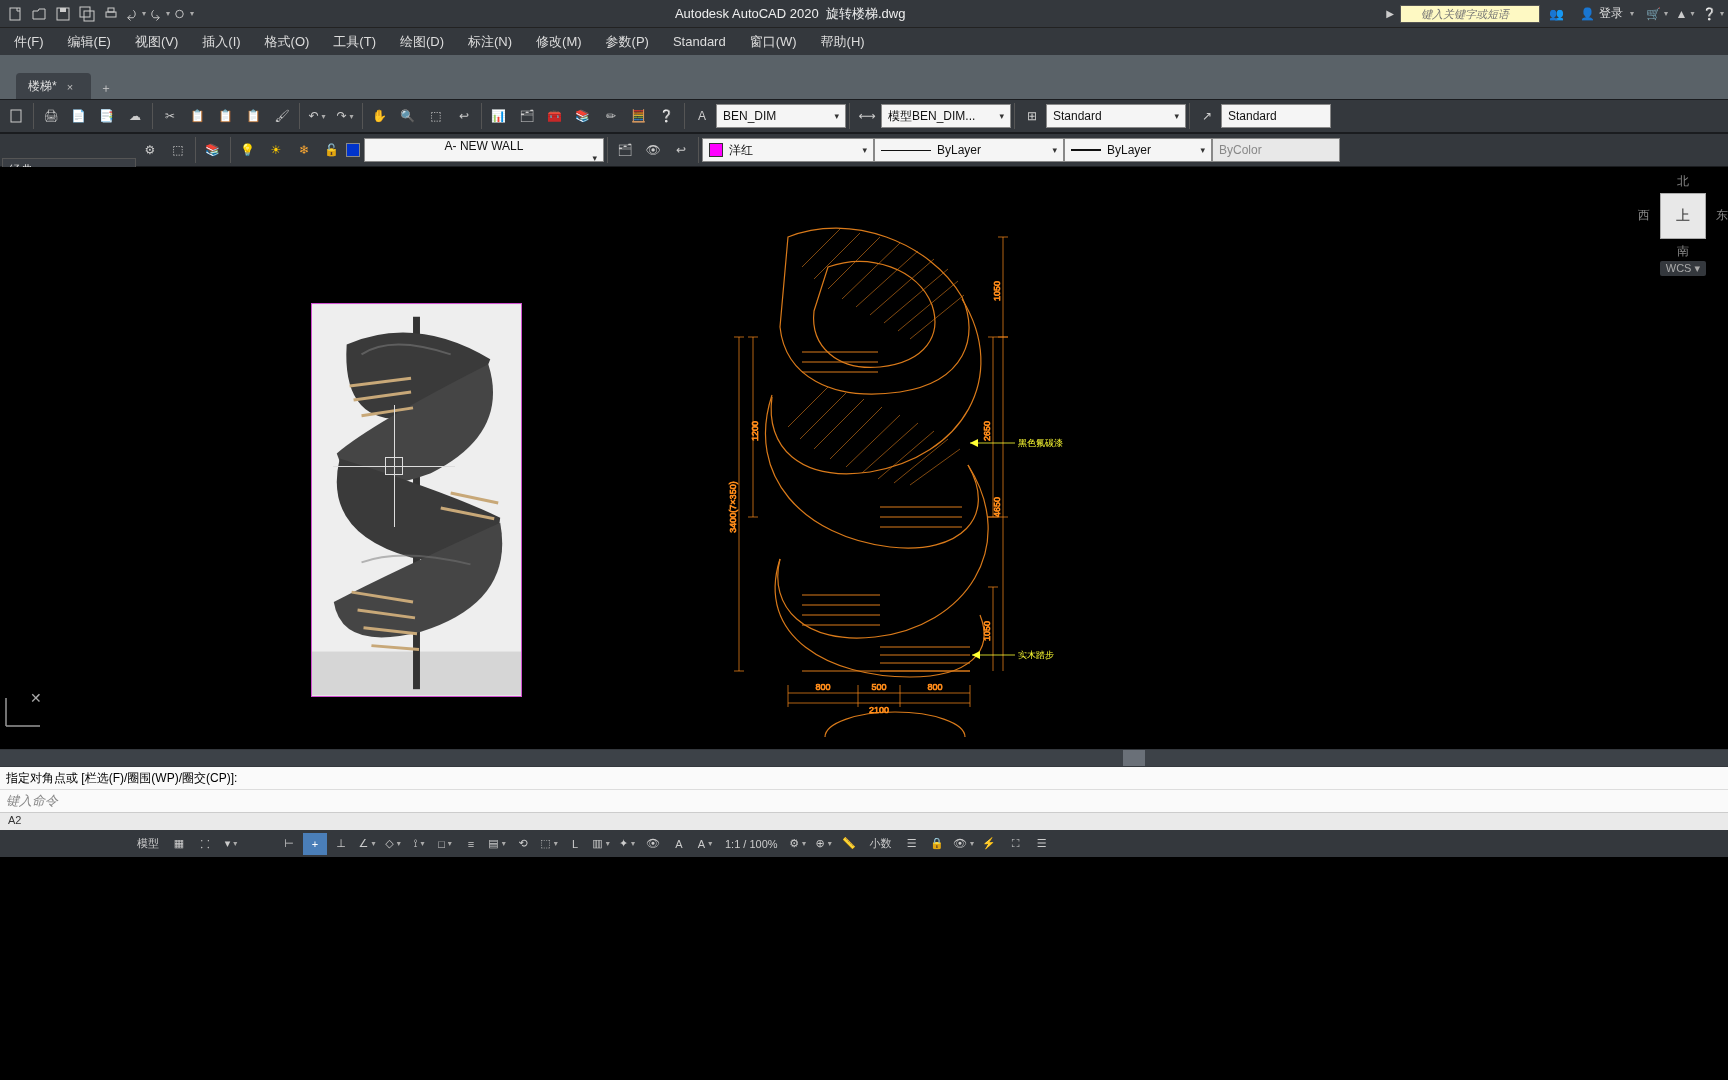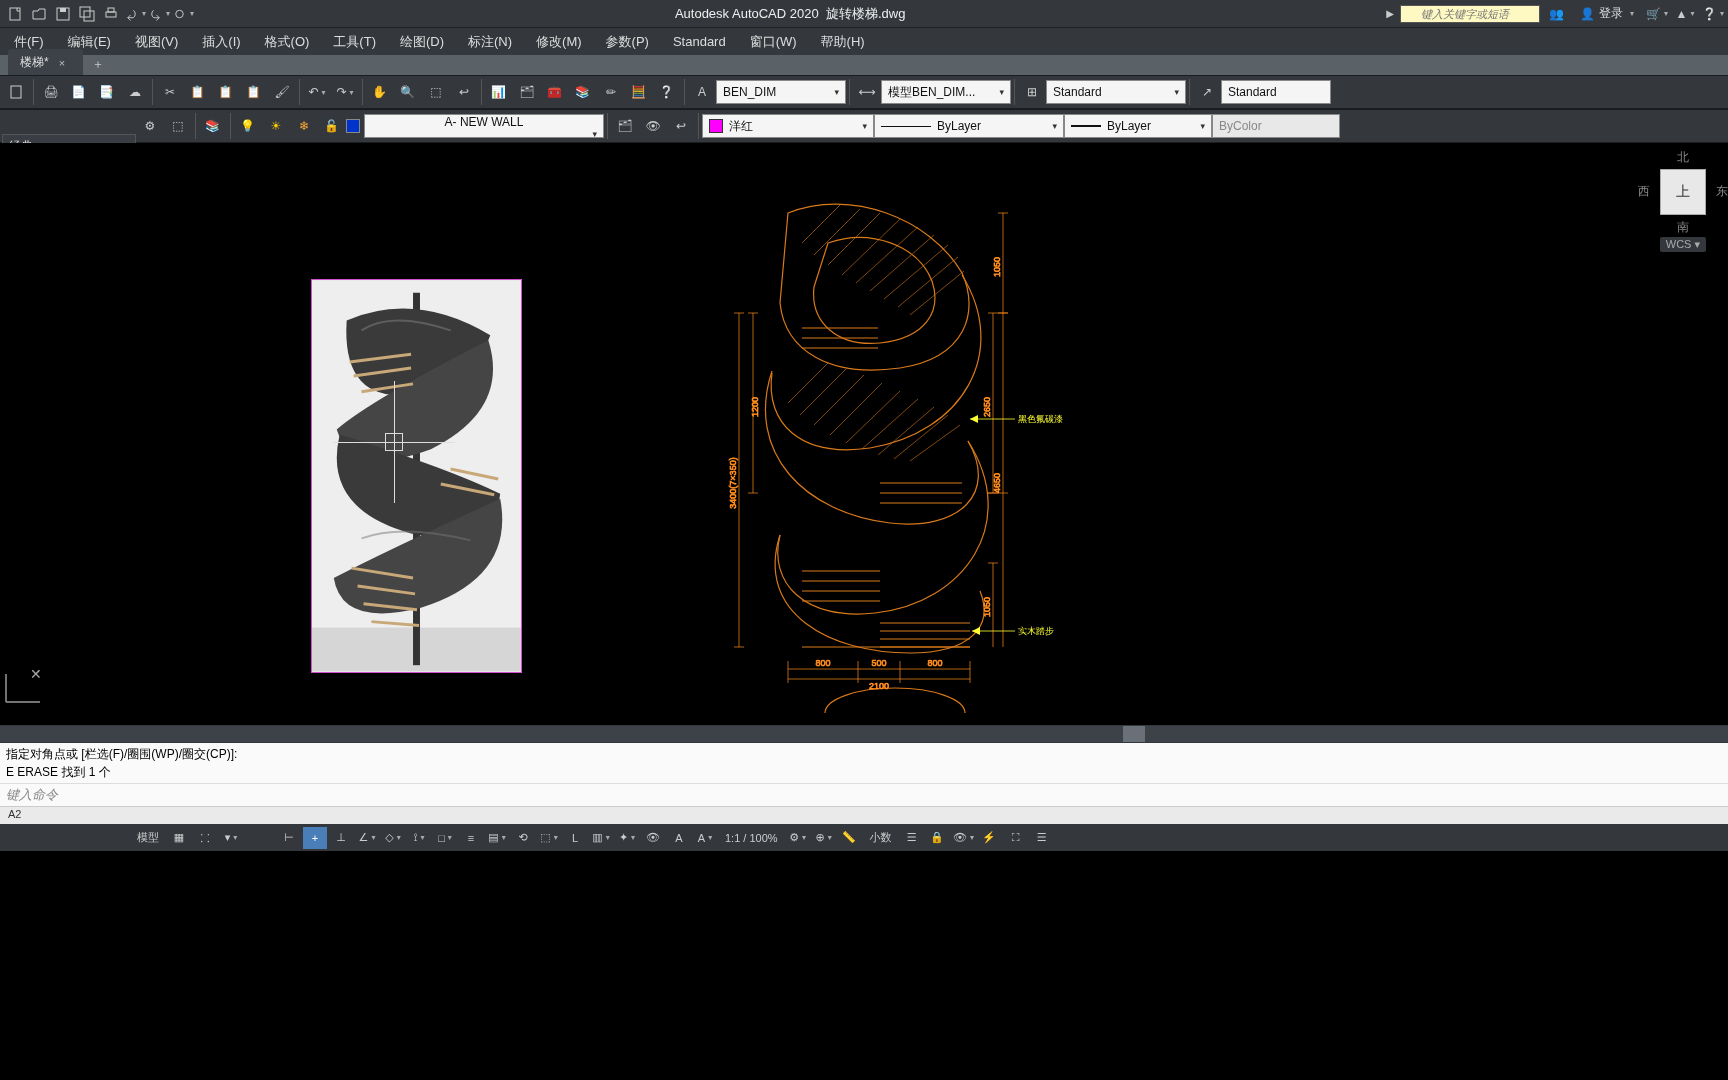--- a/index.html
+++ b/index.html
@@ -14,21 +14,21 @@
 .titlebar .search { background:#fef9c3; border:1px solid #555; width:140px; height:18px; padding:0 20px; color:#888; font-style:italic; font-size:11px; }
 .titlebar .rbtn { width:22px; height:22px; display:flex; align-items:center; justify-content:center; color:#ccc; }
 .titlebar .login { display:flex; align-items:center; gap:4px; color:#ddd; font-size:12px; padding:0 6px; }
 .dd::after { content:"▾"; font-size:8px; margin-left:3px; color:#aaa; }
 
 
 .menubar { background:#34383d; height:28px; display:flex; align-items:center; padding:4px 4px; gap:4px; border-top:1px solid #222; }
 .menubar .mitem { padding:4px 10px; color:#ddd; font-size:13px; }
 
 
-.tabbar { background:#5a6268; height:20px; display:flex; align-items:flex-end; padding-left:8px; }
+.tabbar { background:#5a6268; height:44px; display:flex; align-items:flex-end; padding-left:16px; }
 .tabbar .tab { background:#3d4248; color:#ddd; padding:5px 18px 4px 12px; border-radius:4px 4px 0 0; margin-right:2px; display:flex; align-items:center; gap:10px; font-size:12px; }
 .tabbar .tab .x { color:#bbb; font-size:11px; }
 .tabbar .plus { width:26px; height:22px; display:flex; align-items:center; justify-content:center; color:#ccc; }
 
 
 .toolbar { background:#34383d; height:34px; display:flex; align-items:center; padding:0 2px; border-top:1px solid #1a1c1f; border-bottom:1px solid #1a1c1f; }
 .tbtn { width:26px; height:26px; display:flex; align-items:center; justify-content:center; color:#ccc; margin:0 1px; }
 .tsep { width:1px; height:26px; background:#555; margin:0 3px; }
 .tdrop { height:24px; background:#f5f5f5; border:1px solid #888; display:flex; align-items:center; padding:0 6px; color:#111; font-size:12px; }
 .tdrop .arrow { margin-left:auto; color:#333; font-size:9px; }
@@ -444,23 +444,20 @@
 </div>
 
 <div class="hscroll">
   <div class="track">
       <div class="thumb"></div>
     </div>
 </div>
 
 <div class="cmdwin">
   <div class="prompt">指定对角点或 [栏选(F)/圈围(WP)/圈交(CP)]:</div>
-  <div class="prompt">
-    <span>E</span> <span>ERASE</span> <span>找到 1 个</span>
-  </div>
 </div>
 <div class="cmdinput">键入命令</div>
 <div class="layouttab">A2</div>
 
 <div class="statusbar">
   <div style="width:125px;"></div>
   <div class="stext">模型</div>
   <div class="sbtn">▦</div>
   <div class="sbtn">⸬</div>
   <div class="sbtn dd">▾</div>

